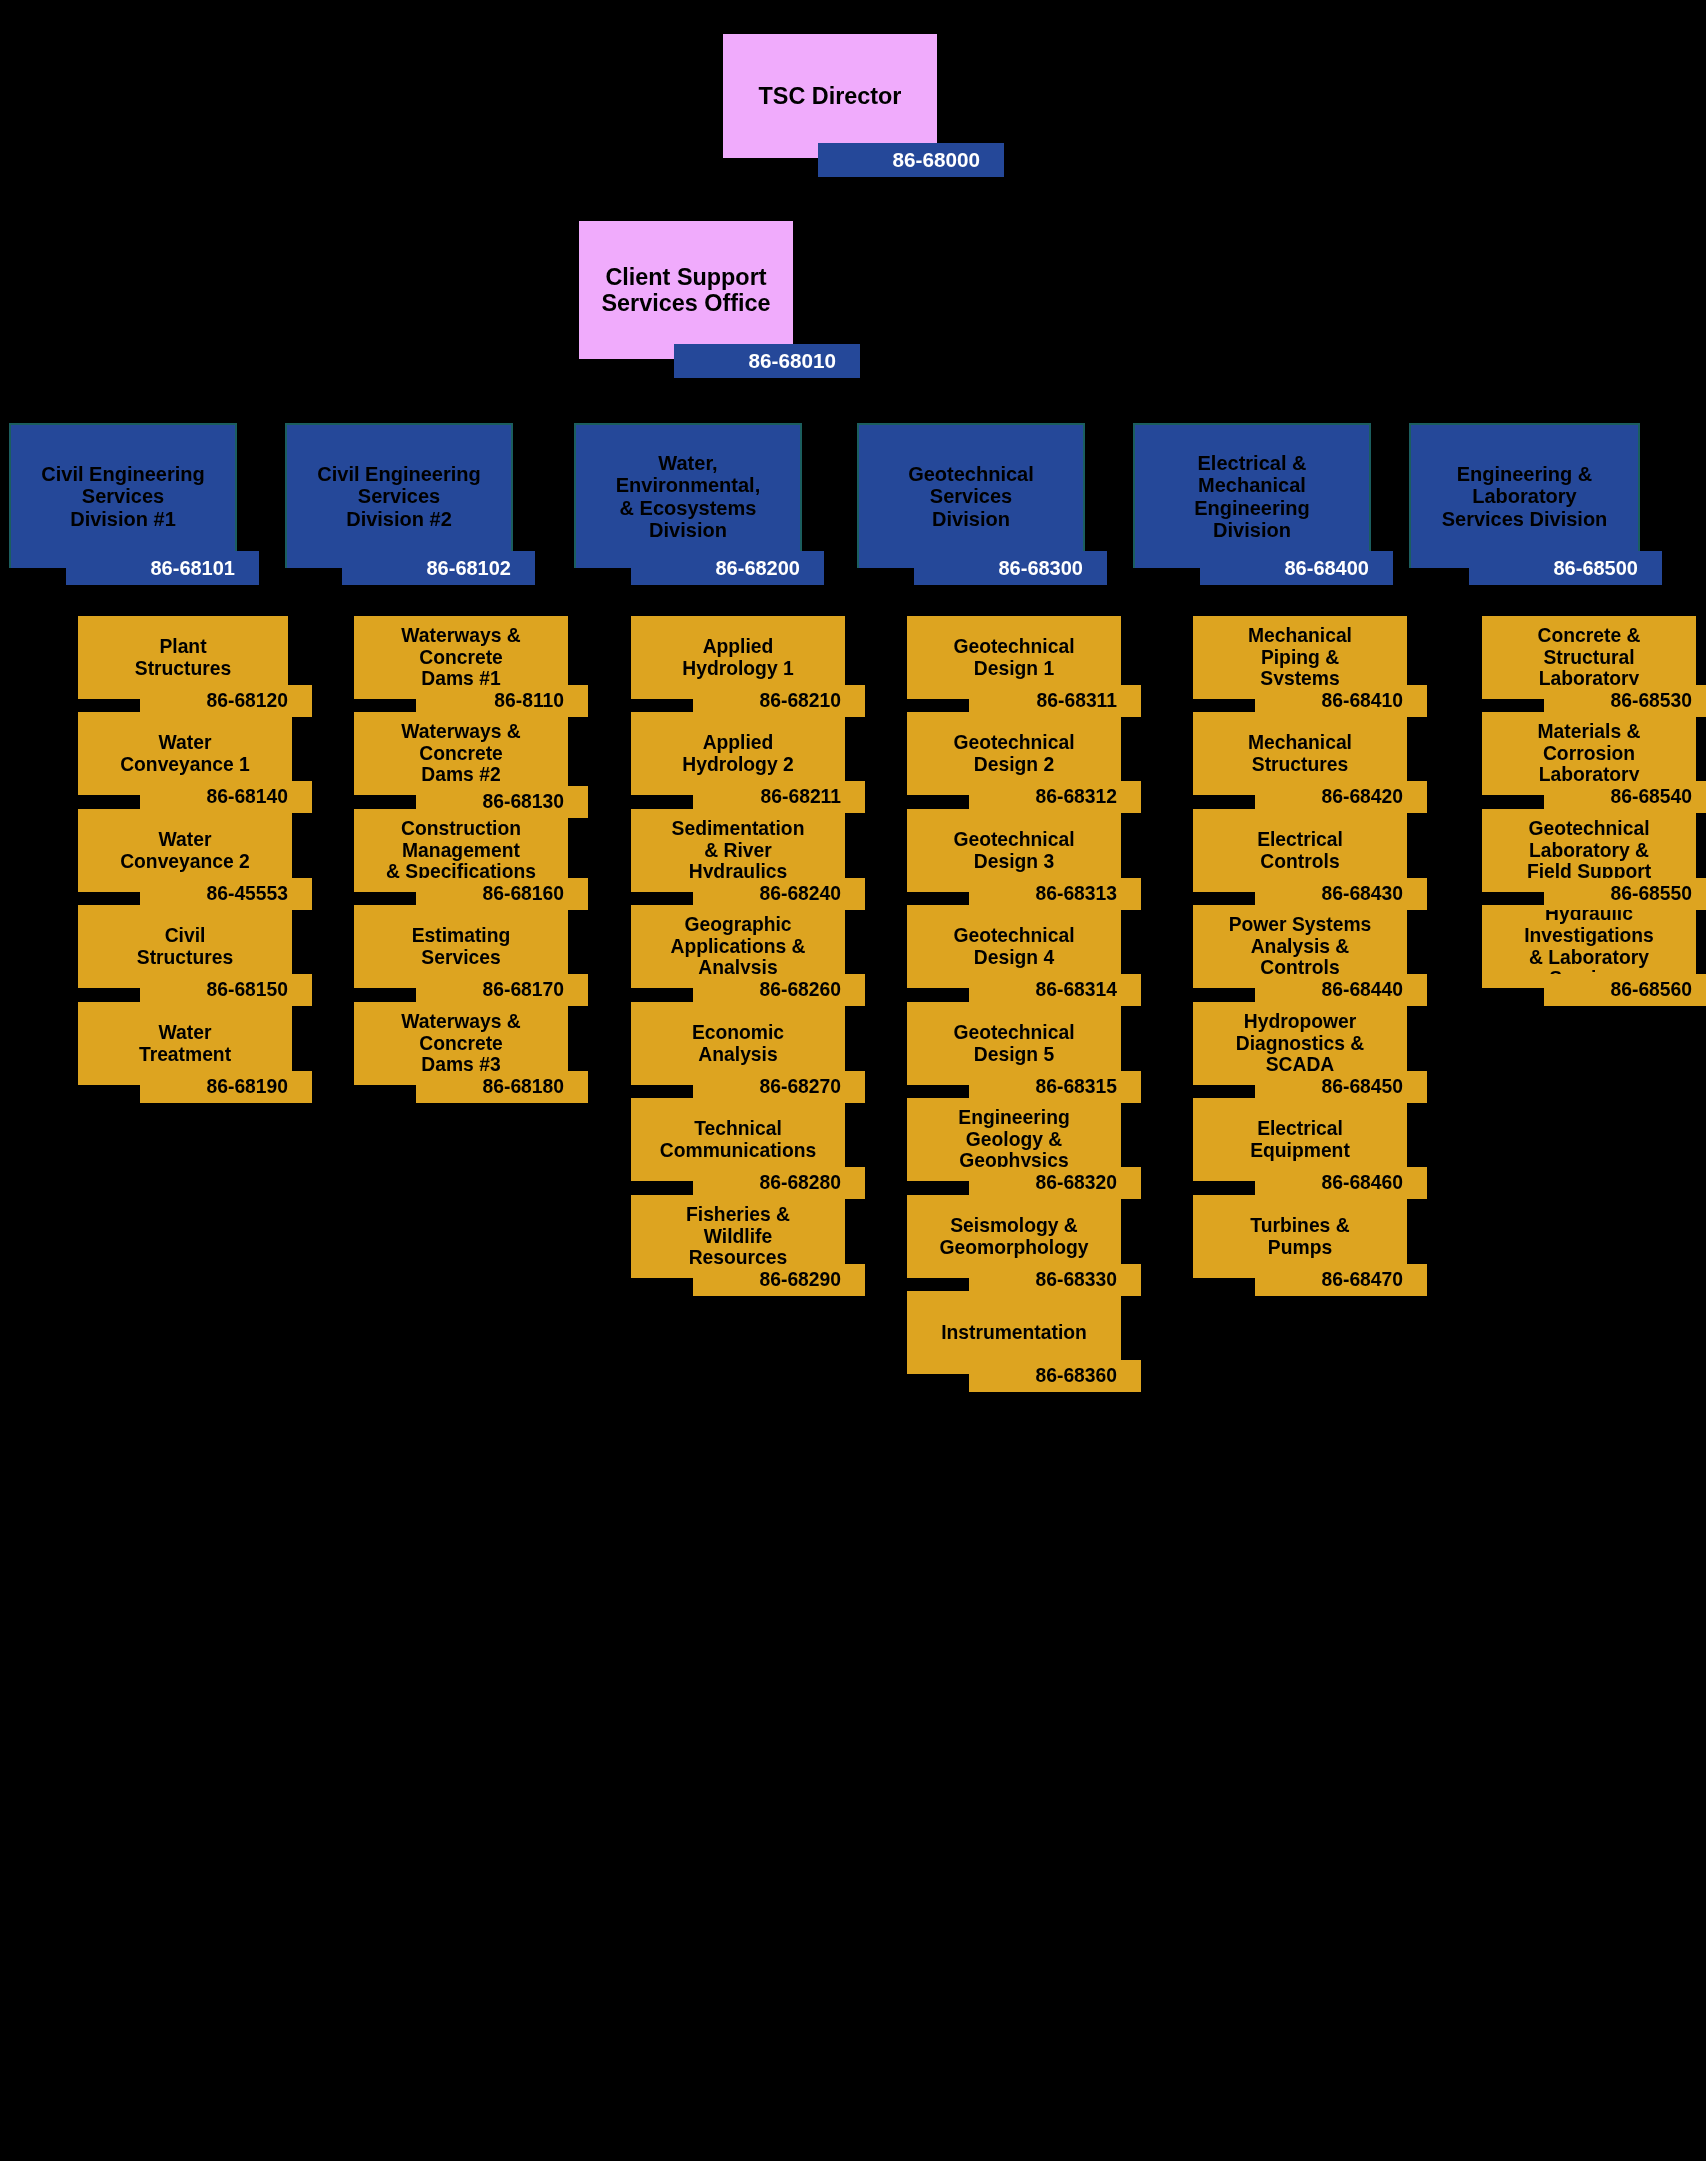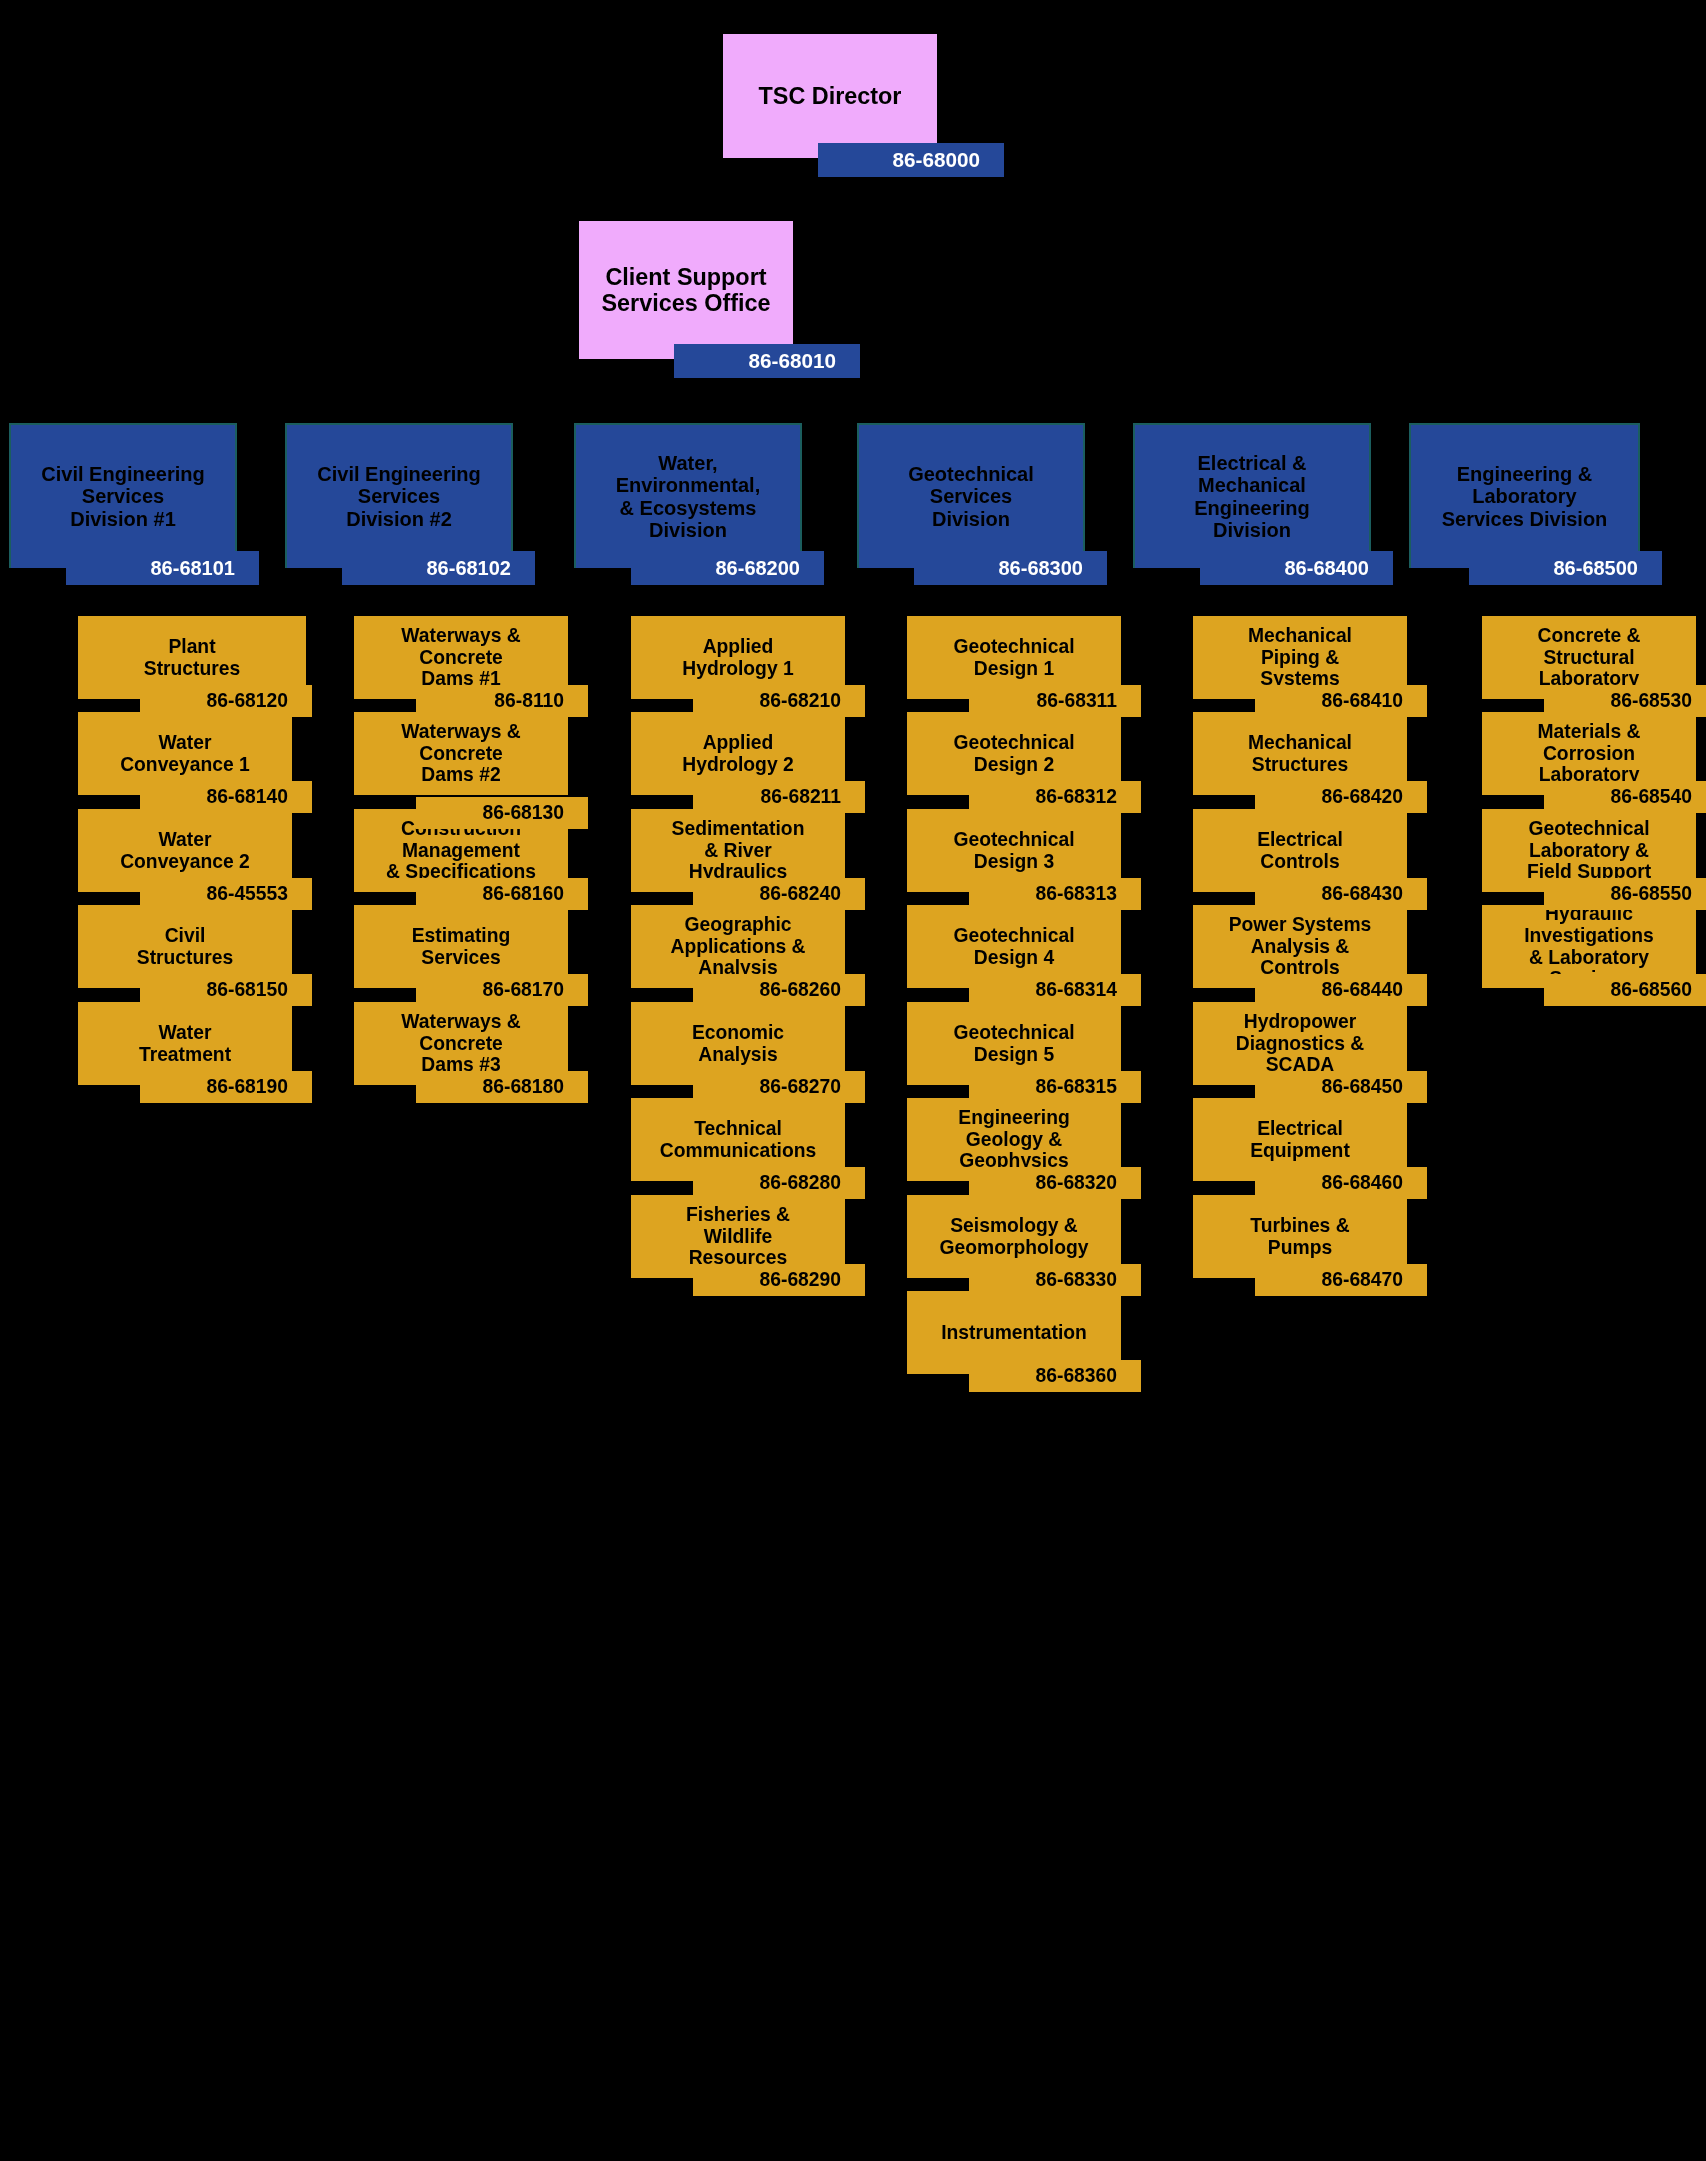--- a/index.html
+++ b/index.html
@@ -54,21 +54,21 @@
     </div>
     <div class="node gray" style="left: 579px; top: 221px; width: 214px; height: 157px;">
       <div class="body" style="width: 214px; height: 138px; font-size: 23.4px;">Client Support<br>Services Office</div>
       <div class="code" style="width: 186px; height: 34px; left: 95px; top: 123px; font-size: 20.7px;">86-68010</div>
     </div>
     <div class="node blue" style="left: 9px; top: 423px; width: 228px; height: 163px;">
       <div class="body" style="width: 228px; height: 145px; font-size: 20px;">Civil Engineering<br>Services<br>Division #1</div>
       <div class="code" style="width: 193px; height: 34px; left: 57px; top: 128px; font-size: 20px;">86-68101</div>
     </div>
     <div class="node gold" style="left: 78px; top: 616px; width: 214px; height: 101px;">
-      <div class="body" style="width: 228px; height: 83px; font-size: 19.3px;">Plant<br>Structures</div>
+      <div class="body" style="width: 210px; height: 83px; font-size: 19.3px;">Plant<br>Structures</div>
       <div class="code" style="width: 172px; height: 32px; left: 62px; top: 69px; font-size: 19.3px;">86-68120</div>
     </div>
     <div class="node gold" style="left: 78px; top: 712px; width: 214px; height: 101px;">
       <div class="body" style="width: 214px; height: 83px; font-size: 19.3px;">Water<br>Conveyance 1</div>
       <div class="code" style="width: 172px; height: 32px; left: 62px; top: 69px; font-size: 19.3px;">86-68140</div>
     </div>
     <div class="node gold" style="left: 78px; top: 809px; width: 214px; height: 101px;">
       <div class="body" style="width: 214px; height: 83px; font-size: 19.3px;">Water<br>Conveyance 2</div>
       <div class="code" style="width: 172px; height: 32px; left: 62px; top: 69px; font-size: 19.3px;">86-45553</div>
     </div>
@@ -83,21 +83,21 @@
     <div class="node blue" style="left: 285px; top: 423px; width: 228px; height: 163px;">
       <div class="body" style="width: 228px; height: 145px; font-size: 20px;">Civil Engineering<br>Services<br>Division #2</div>
       <div class="code" style="width: 193px; height: 34px; left: 57px; top: 128px; font-size: 20px;">86-68102</div>
     </div>
     <div class="node gold" style="left: 354px; top: 616px; width: 214px; height: 101px;">
       <div class="body" style="width: 214px; height: 83px; font-size: 19.3px;">Waterways &amp;<br>Concrete<br>Dams #1</div>
       <div class="code" style="width: 172px; height: 32px; left: 62px; top: 69px; font-size: 19.3px;">86-8110</div>
     </div>
     <div class="node gold" style="left: 354px; top: 712px; width: 214px; height: 101px;">
       <div class="body" style="width: 214px; height: 83px; font-size: 19.3px;">Waterways &amp;<br>Concrete<br>Dams #2</div>
-      <div class="code" style="width: 172px; height: 32px; left: 62px; top: 85px; font-size: 19.3px;">86-68130</div>
+      <div class="code" style="width: 172px; height: 32px; left: 62px; top: 74px; font-size: 19.3px;">86-68130</div>
     </div>
     <div class="node gold" style="left: 354px; top: 809px; width: 214px; height: 101px;">
       <div class="body" style="width: 214px; height: 83px; font-size: 19.3px;">Construction<br>Management<br>&amp; Specifications</div>
       <div class="code" style="width: 172px; height: 32px; left: 62px; top: 69px; font-size: 19.3px;">86-68160</div>
     </div>
     <div class="node gold" style="left: 354px; top: 905px; width: 214px; height: 101px;">
       <div class="body" style="width: 214px; height: 83px; font-size: 19.3px;">Estimating<br>Services</div>
       <div class="code" style="width: 172px; height: 32px; left: 62px; top: 69px; font-size: 19.3px;">86-68170</div>
     </div>
     <div class="node gold" style="left: 354px; top: 1002px; width: 214px; height: 101px;">

